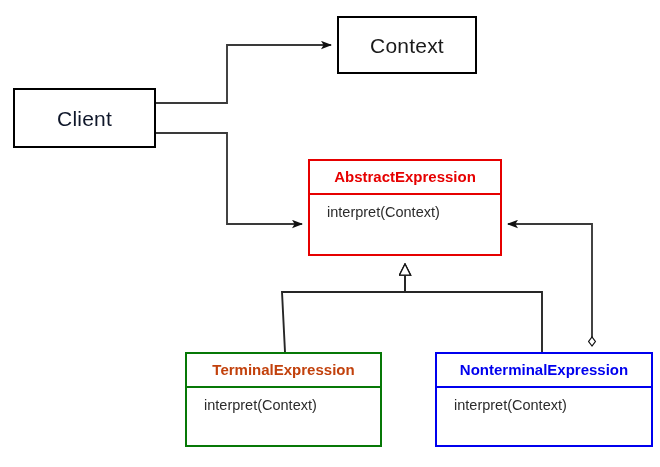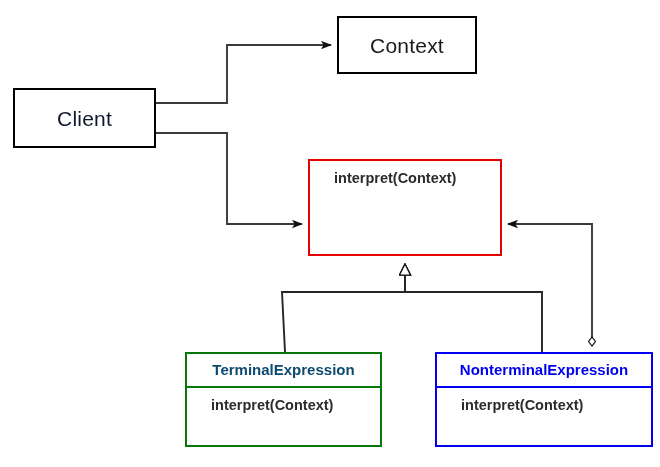--- a/index.html
+++ b/index.html
@@ -55,22 +55,21 @@
     font-weight: bold;
     font-size: 15px;
     line-height: 1;
     padding: 8px 4px 9px 4px;
     border-bottom-width: 2px;
     border-bottom-style: solid;
     white-space: nowrap;
   }
   .class-members {
     flex: 1 1 auto;
-    padding: 9px 0 0 24px;
-    font-weight: bold;
+    padding: 9px 0 0 17px;
   }
   .member-row {
     font-size: 14.5px;
     color: #2b2b2b;
     line-height: 1.15;
     white-space: nowrap;
   }
   
   .theme-abstract { border-color: #e60000; }
   .theme-abstract > .class-title { color: #e60000; border-bottom-color: #e60000; }
@@ -113,27 +112,28 @@
 
   <div class="uml-box plain-box" id="node-client" style="left: 13px; top: 88px; width: 143px; height: 60px; border-color: rgb(0, 0, 0);">
     <span class="plain-label" style="color: #0f172a;">Client</span>
   </div>
 
   <div class="uml-box plain-box" id="node-context" style="left: 337px; top: 16px; width: 140px; height: 58px; border-color: rgb(0, 0, 0);">
     <span class="plain-label" style="color: rgb(26, 26, 26);">Context</span>
   </div>
 
   <div class="uml-box class-box theme-abstract" id="node-abstract-expression" style="left: 308px; top: 159px; width: 194px; height: 97px; border-color: rgb(230, 0, 0);">
+    <div class="class-title" style="color: rgb(230, 0, 0); border-bottom-color: rgb(230, 0, 0);">AbstractExpression</div>
     <div class="class-members">
       <div class="member-row">interpret(Context)</div>
     </div>
   </div>
 
   <div class="uml-box class-box theme-terminal" id="node-terminal-expression" style="left: 185px; top: 352px; width: 197px; height: 95px; border-color: rgb(6, 120, 6);">
-    <div class="class-title" style="color: #0c4a6e; border-bottom-color: rgb(6, 120, 6);">TerminalExpression</div>
+    <div class="class-title" style="color: #c2410c; border-bottom-color: rgb(6, 120, 6);">TerminalExpression</div>
     <div class="class-members">
       <div class="member-row">interpret(Context)</div>
     </div>
   </div>
 
   <div class="uml-box class-box theme-nonterminal" id="node-nonterminal-expression" style="left: 435px; top: 352px; width: 218px; height: 95px; border-color: rgb(0, 0, 238);">
     <div class="class-title" style="color: rgb(0, 0, 238); border-bottom-color: rgb(0, 0, 238);">NonterminalExpression</div>
     <div class="class-members">
       <div class="member-row">interpret(Context)</div>
     </div>

